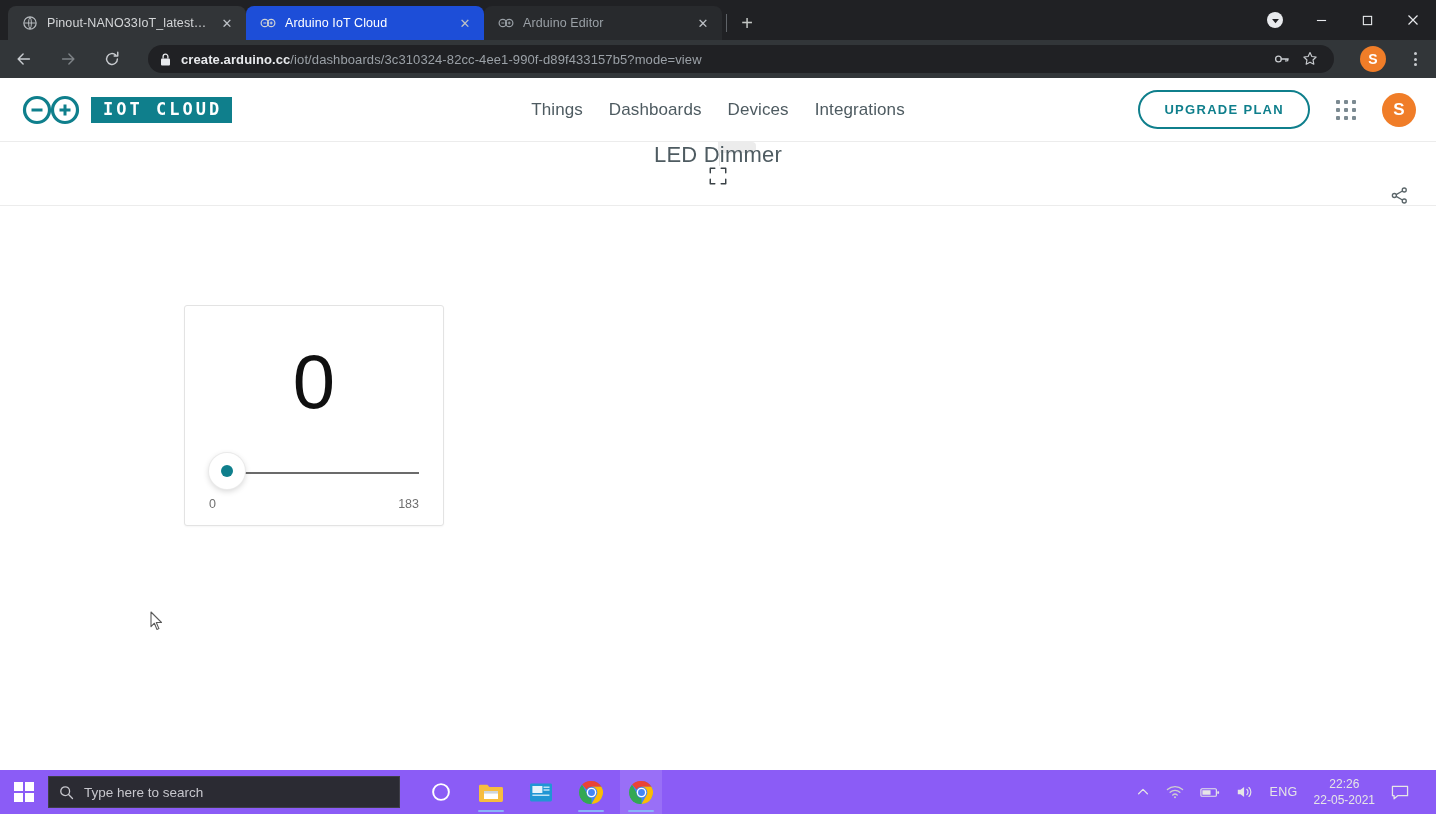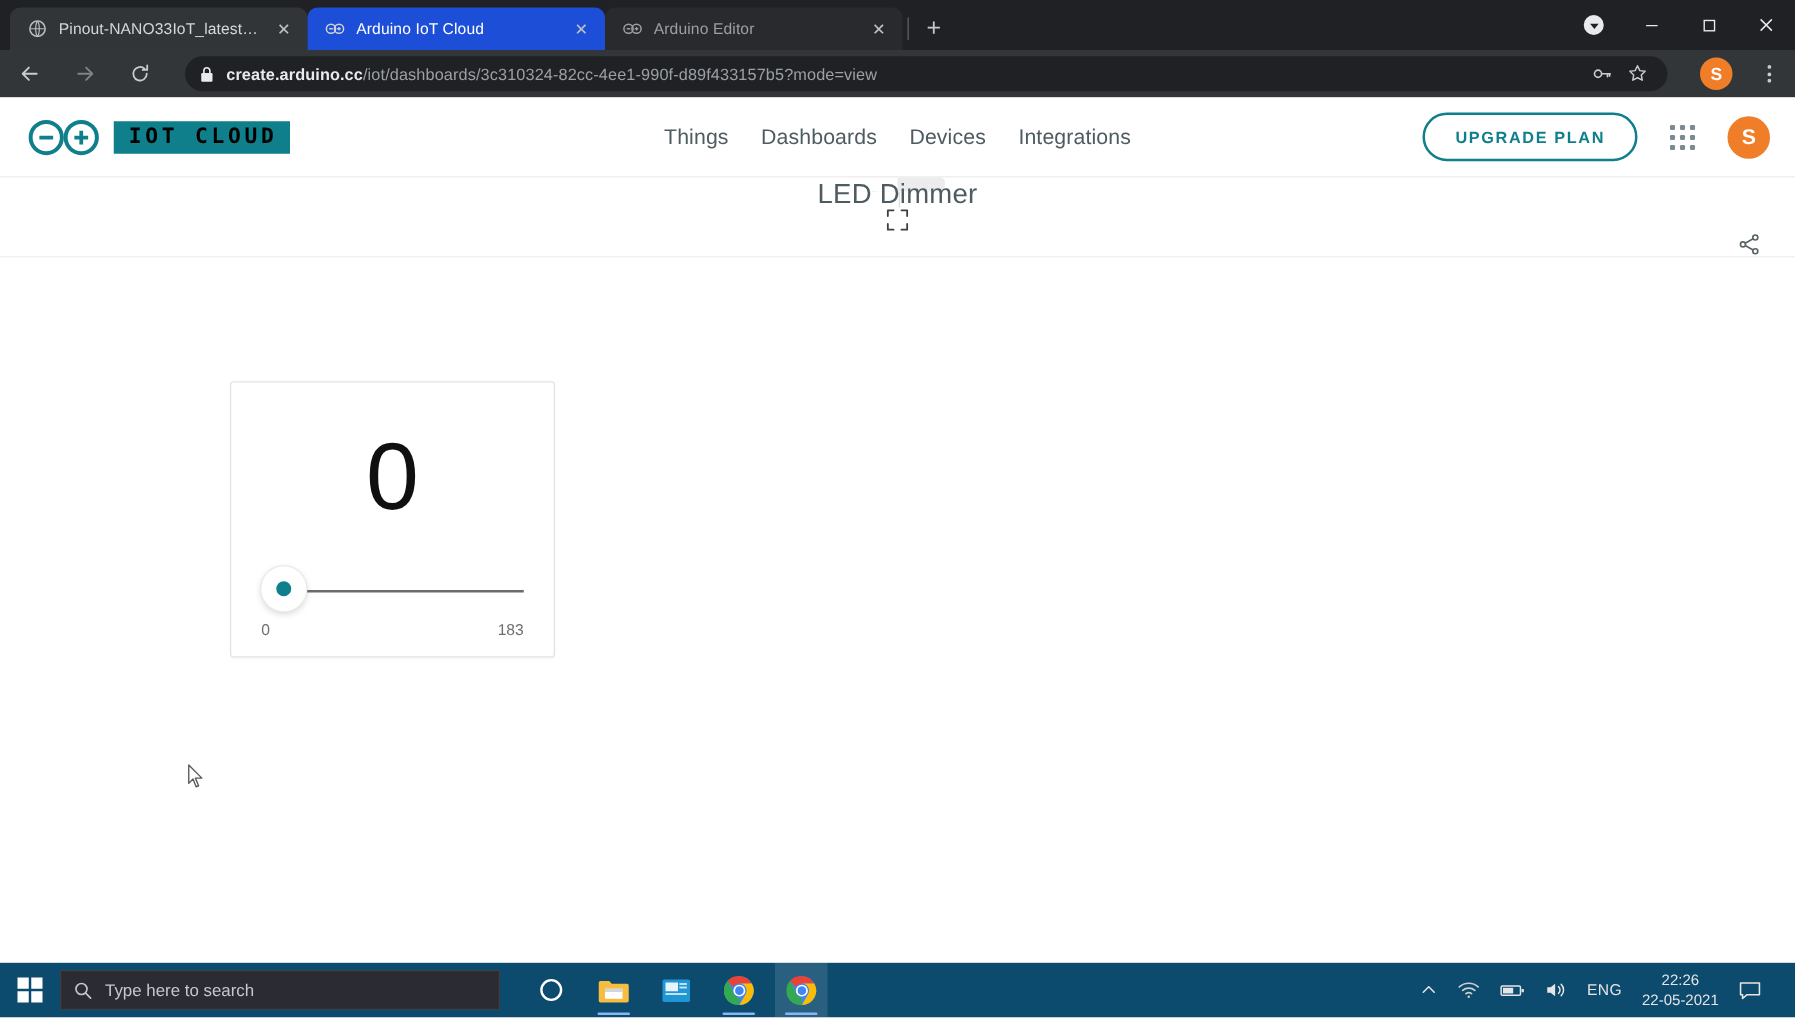--- a/index.html
+++ b/index.html
@@ -122,21 +122,21 @@
     border-bottom: 1px solid #ececec;
     display: flex;
     align-items: center;
     padding: 0 20px 0 20px;
     background: #fff;
     position: relative;
   }
   .brand { display: flex; align-items: center; gap: 9px; }
   .brand-badge {
     background: #0f7f8c;
-    color: #000000;
+    color: #ffffff;
     font-size: 17px;
     font-weight: 700;
     letter-spacing: 3px;
     padding: 4px 10px 5px 12px;
     font-family: "DejaVu Sans Mono", monospace;
     line-height: 1;
   }
   .mainnav {
     position: absolute; left: 50%; transform: translateX(-50%);
     display: flex; align-items: center; gap: 26px;
@@ -234,21 +234,21 @@
     display: flex; justify-content: space-between;
     margin: 4px 24px 0 24px;
     font-size: 12.5px; color: #6f6f6f;
   }
 
   .cursor { position: absolute; left: 150px; top: 405px; width: 14px; height: 20px; }
 
   
   .taskbar {
     height: 44px;
-    background: #0c4a6e;
+    background: #8b5cf6;
     display: flex;
     align-items: center;
     padding: 0;
   }
   .startbtn { width: 48px; height: 44px; display: flex; align-items: center; justify-content: center; }
   .winlogo { display: grid; grid-template-columns: 9px 9px; grid-template-rows: 9px 9px; gap: 2px; }
   .winlogo i { background: #ffffff; display: block; }
   .searchbox {
     width: 352px; height: 32px;
     background: #2b2b33;

